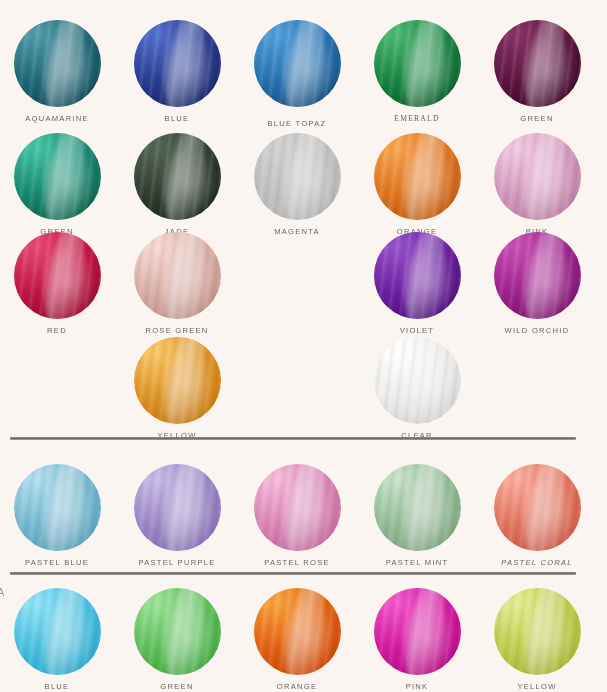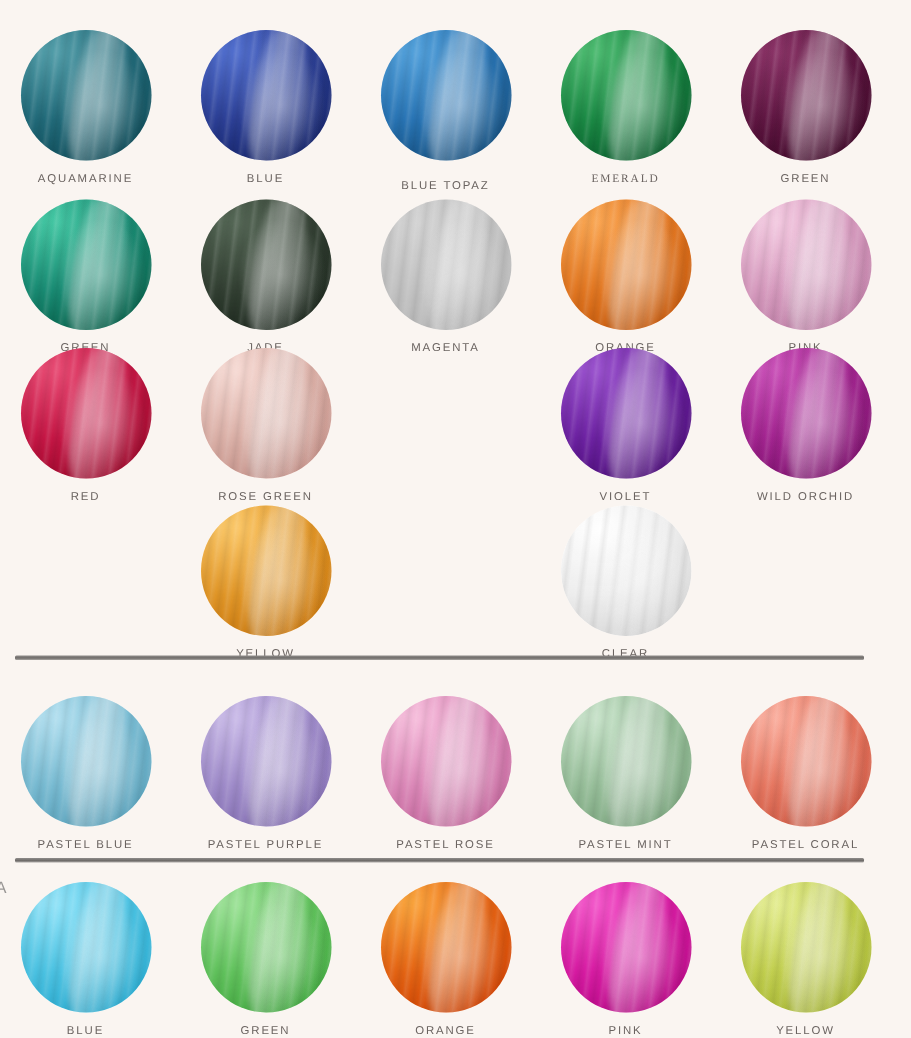--- a/index.html
+++ b/index.html
@@ -252,21 +252,21 @@
       <div class="label" style="color: rgb(106, 99, 96);">PASTEL ROSE</div>
     </div>
     <div class="cell" style="left: 367px; top: 464px;">
       <div class="disc-wrap">
         <div class="disc" style="background: radial-gradient(130% 120% at 22% 15%, rgb(194, 224, 196) 0%, rgb(156, 200, 159) 45%, rgb(127, 176, 131) 100%);">
           <div class="sweep"></div>
         </div>
       </div>
       <div class="label" style="color: rgb(106, 99, 96);">PASTEL MINT</div>
     </div>
-    <div class="cell" style="left: 487px; top: 464px;">
+    <div class="cell" style="left: 487px; top: 464px; font-style: italic;">
       <div class="disc-wrap">
         <div class="disc" style="background: radial-gradient(130% 120% at 22% 15%, rgb(251, 165, 147) 0%, rgb(244, 119, 94) 45%, rgb(221, 87, 64) 100%);">
           <div class="sweep"></div>
         </div>
       </div>
       <div class="label" style="color: rgb(106, 99, 96);">PASTEL CORAL</div>
     </div>
     <div class="cell" style="left: 7px; top: 588px;">
       <div class="disc-wrap">
         <div class="disc" style="background: radial-gradient(130% 120% at 22% 15%, rgb(133, 224, 247) 0%, rgb(70, 204, 240) 45%, rgb(31, 180, 224) 100%);">

